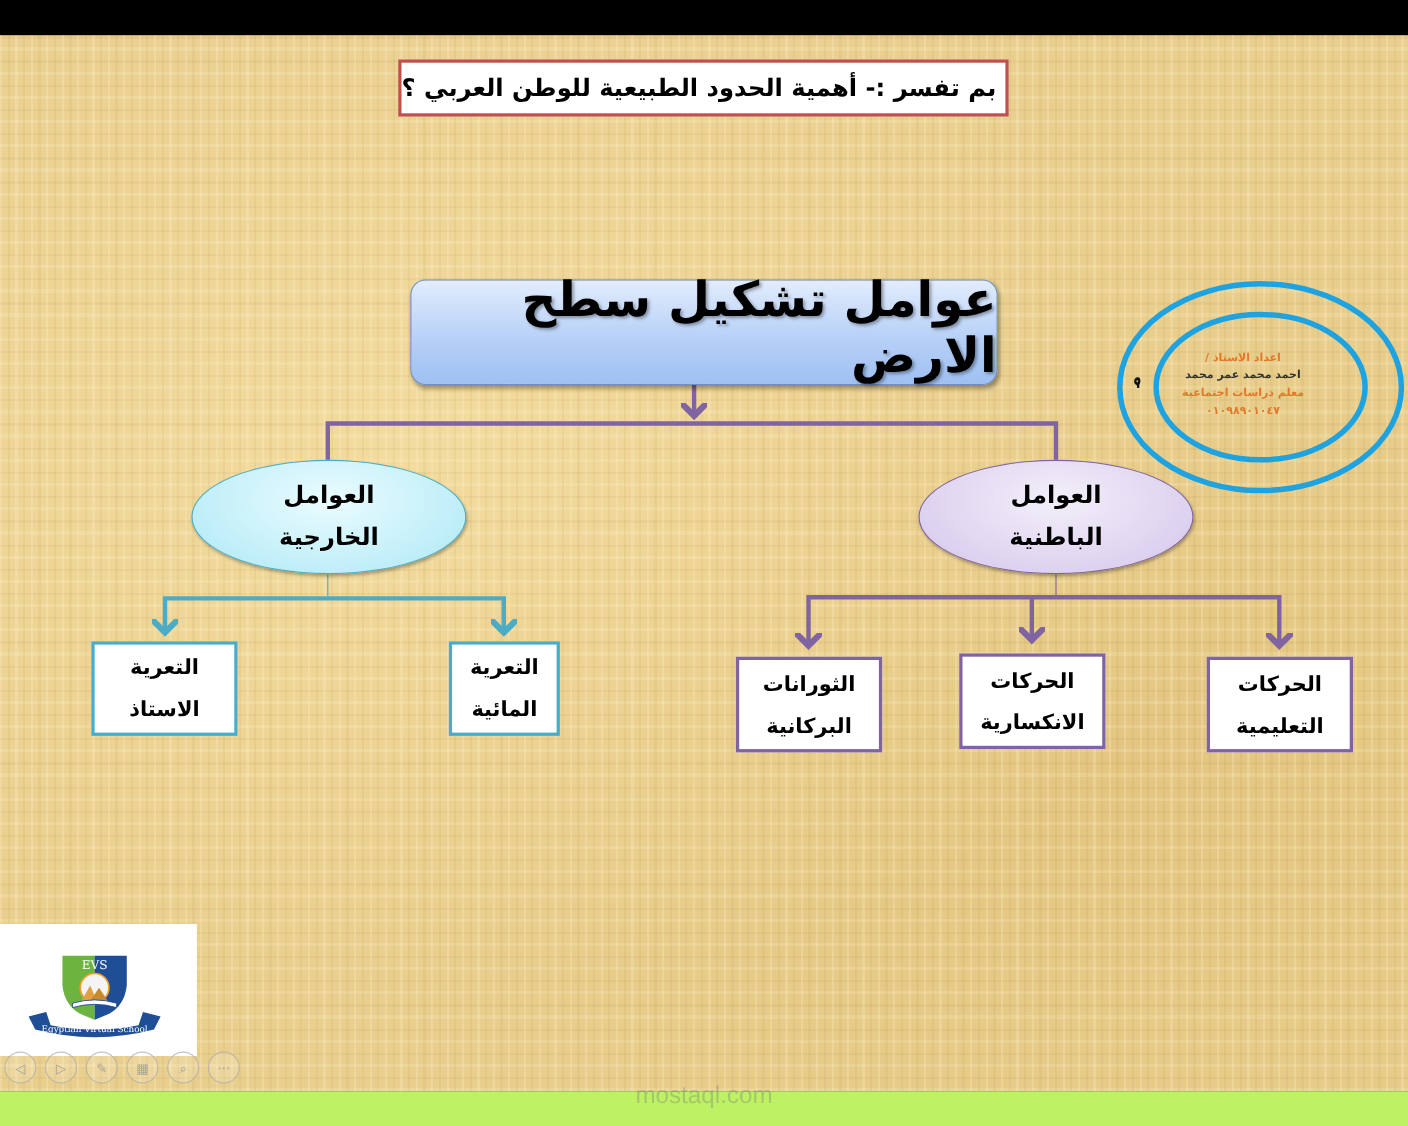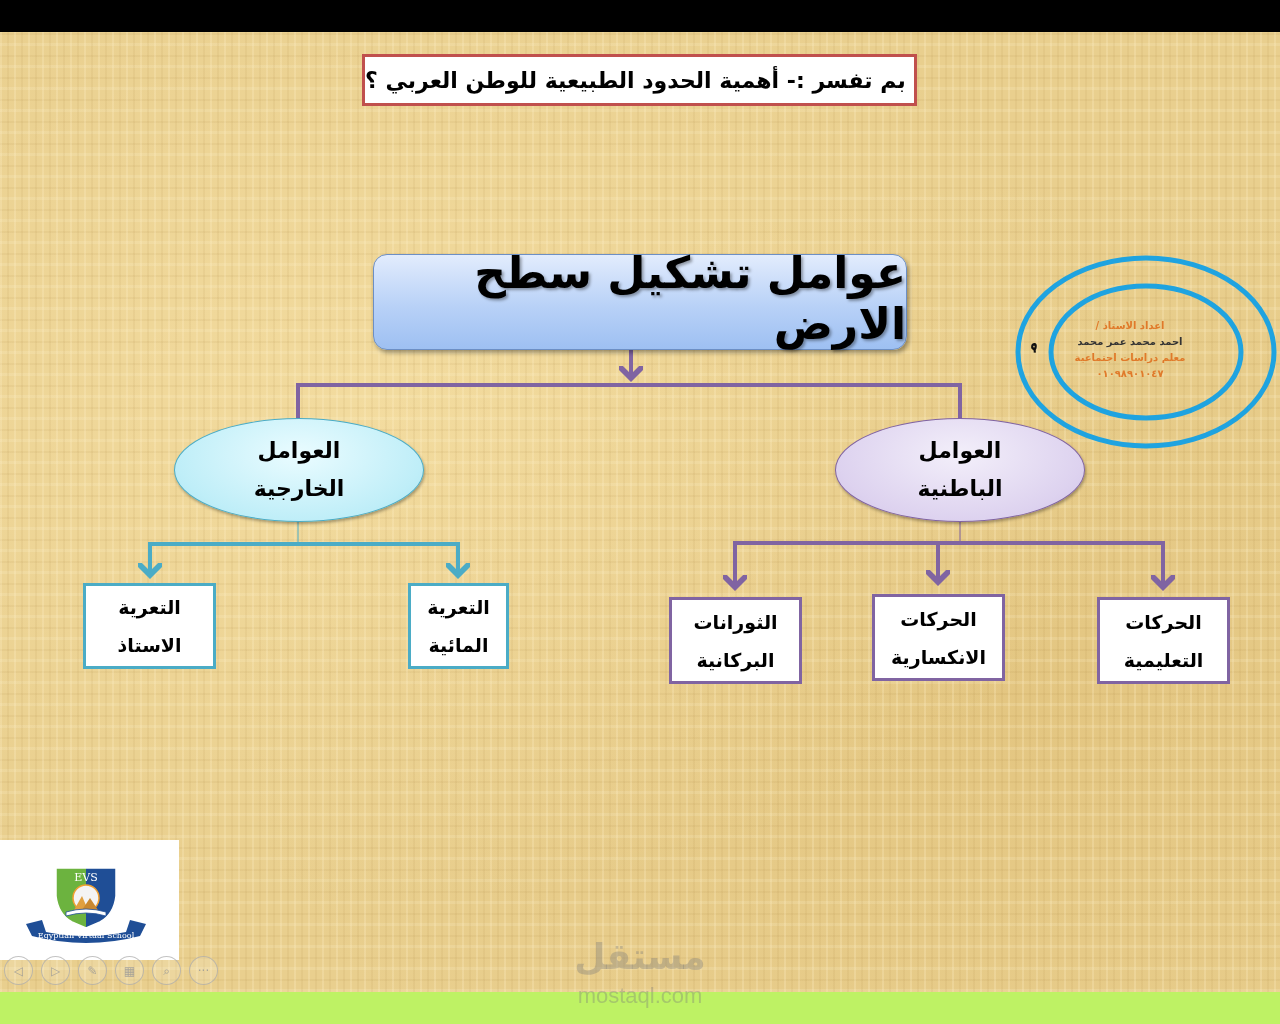--- a/index.html
+++ b/index.html
@@ -198,22 +198,19 @@
         <span>▦</span>
       </div>
     <div class="nav-btn">
         <span>⌕</span>
       </div>
     <div class="nav-btn">
         <span>···</span>
       </div>
   </div>
 
-  <div class="watermark">
-    <div class="wm-ar">مستقل</div>
-  </div>
 </div>
 
 <div class="bottombar">
   <div class="watermark" style="top:-8px;">
     <div class="wm-en">mostaql.com</div>
   </div>
 </div>
 
 </body></html>

